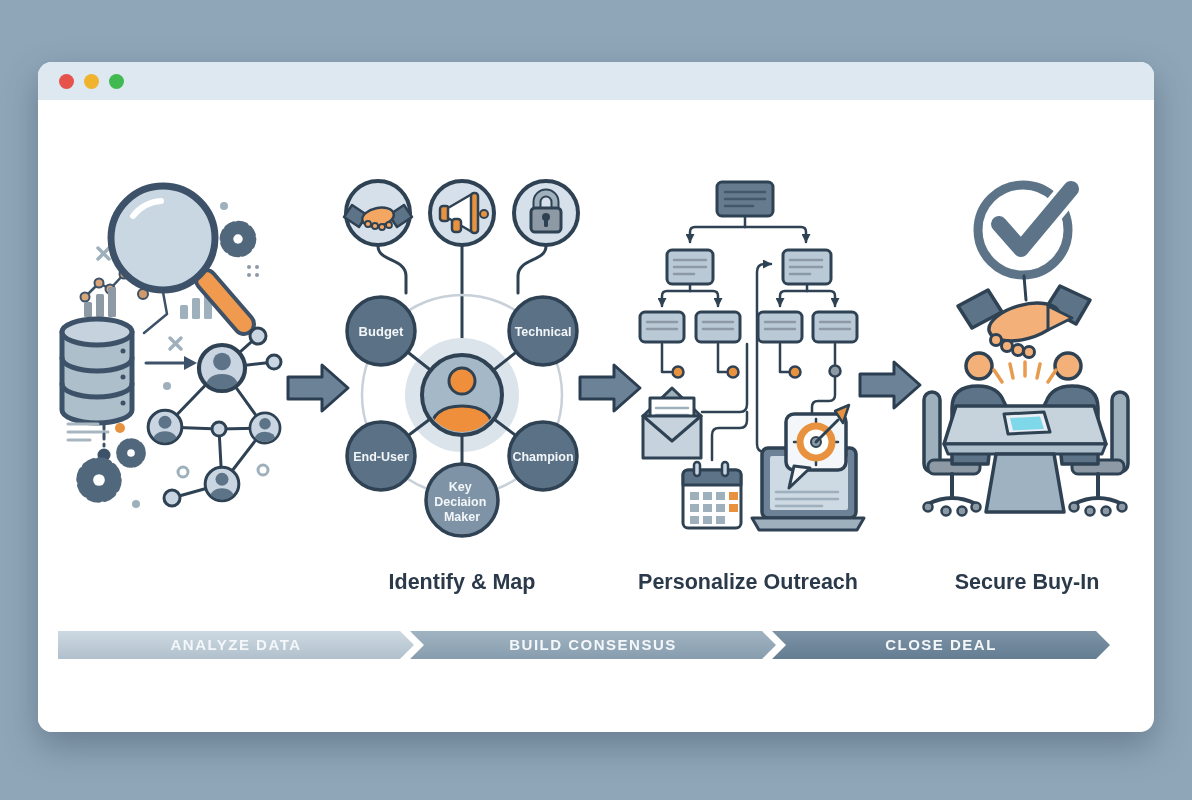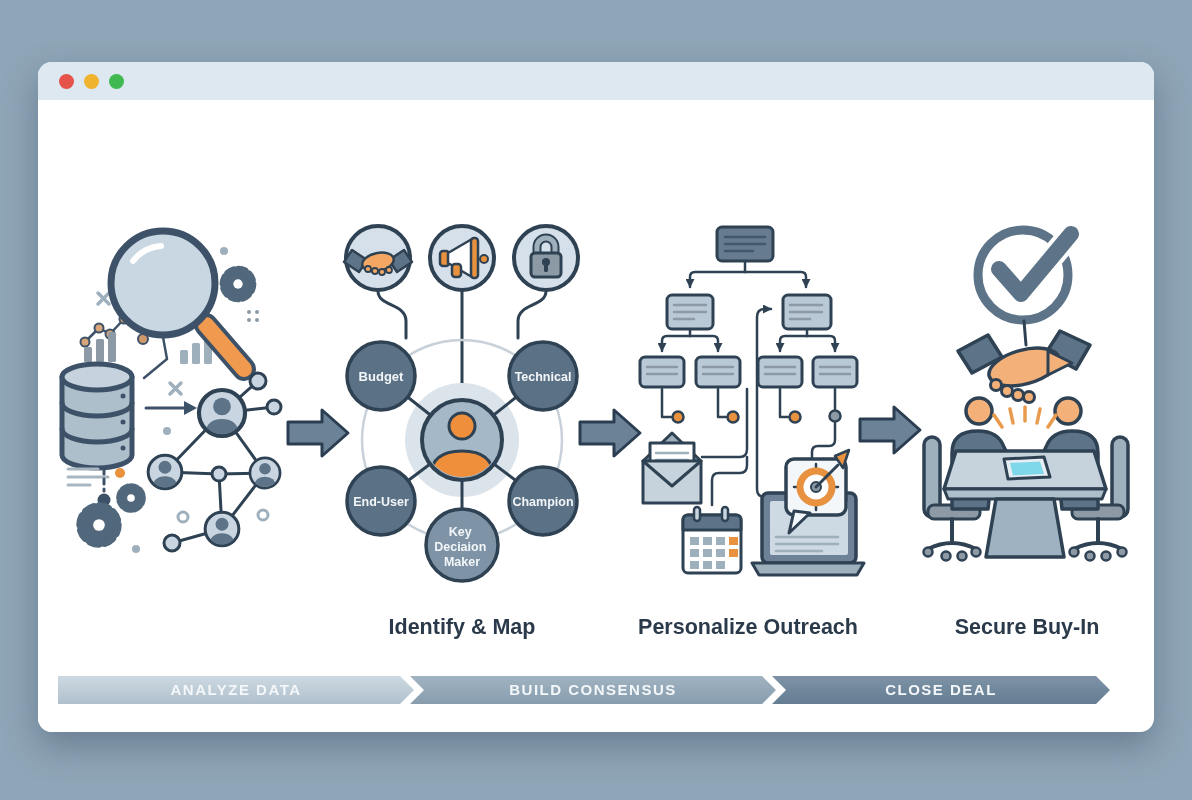--- a/index.html
+++ b/index.html
@@ -12,21 +12,21 @@
     position:absolute;left:38px;top:62px;width:1116px;height:670px;
     background:#ffffff;border-radius:14px;
     box-shadow:0 14px 34px rgba(44,64,82,.38);
     overflow:hidden;
   }
   .titlebar{
     height:38px;background:#dde8f1;
     display:flex;align-items:center;gap:10px;padding-left:21px;
   }
   .dot{width:15px;height:15px;border-radius:50%;}
-  .canvas{position:relative;width:992px;height:632px;background:#ffffff;margin-top:45px;}
+  .canvas{position:relative;width:992px;height:632px;background:#ffffff;}
   svg text{font-family:"Liberation Sans",sans-serif;}
   .stage-label{font-size:21.5px;font-weight:bold;fill:#2b3a4a;}
   .node-label{font-size:13px;font-weight:bold;fill:#f2f6f9;}
   .node-label-sm{font-size:12.5px;font-weight:bold;fill:#f2f6f9;}
   .chev-label{font-size:15px;font-weight:bold;fill:#f4f7f9;letter-spacing:1.5px;}
 </style>
 </head>
 <body>
 
 <div class="window">

